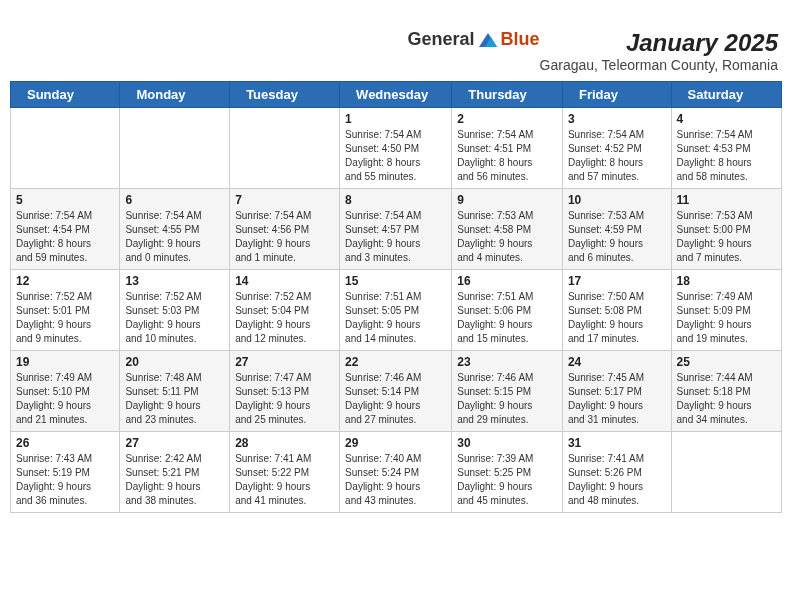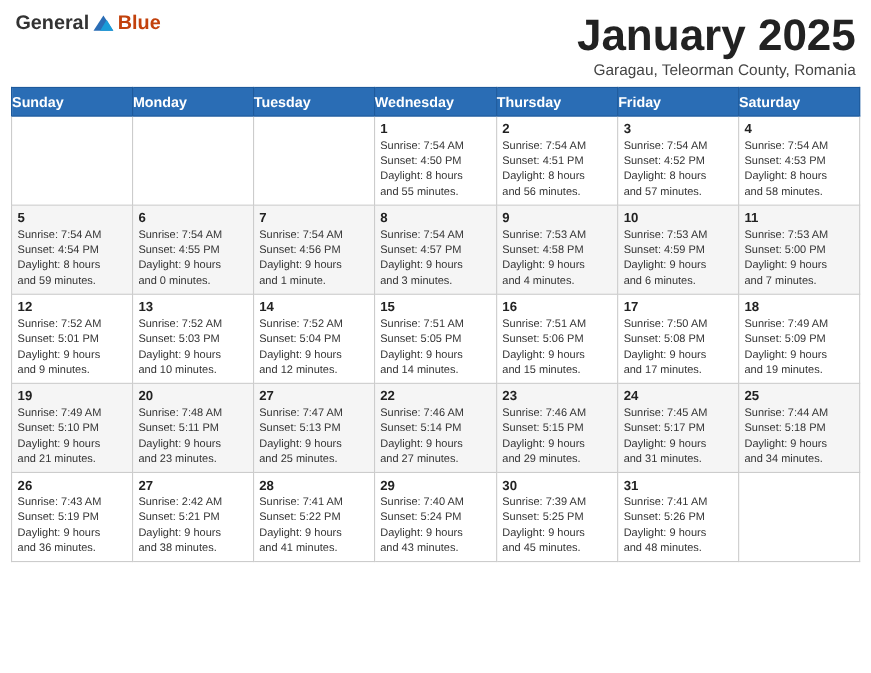--- a/index.html
+++ b/index.html
@@ -6,23 +6,24 @@
     body {
       font-family: Arial, sans-serif;
       background: #fff;
       width: 792px;
       min-height: 612px;
       padding: 10px;
     }
     .header {
       display: flex;
       align-items: flex-start;
-      justify-content: space-between;
+      justify-content: flex-end;
       margin-bottom: 8px;
       padding: 0 4px;
+      margin-top: 19px;
     }
     .logo {
       display: flex;
       flex-direction: column;
       align-items: flex-start;
     }
     .logo-text {
       display: flex;
       align-items: center;
     }
@@ -38,39 +39,40 @@
     }
     .logo-icon {
       width: 22px;
       height: 18px;
       margin: 0 2px;
     }
     .title-block {
       text-align: right;
     }
     .month-title {
-      font-size: 40px;
+      font-size: 24px;
       font-weight: bold;
       color: #222;
+      font-style: italic;
     }
     .location {
       font-size: 14px;
       color: #444;
     }
     .calendar {
       width: 100%;
       border-collapse: collapse;
       border: 1px solid #ccc;
     }
     .calendar th {
       background-color: #2a6db5;
       color: #fff;
       font-size: 13px;
       font-weight: bold;
-      padding: 5px 0;
+      padding: 5px 16px;
       border: 1px solid #1e5a9c;
       text-align: left;
     }
     .calendar td {
       vertical-align: top;
       border: 1px solid #ccc;
       padding: 4px 5px;
       width: 113px;
       min-height: 80px;
       font-size: 10.5px;

